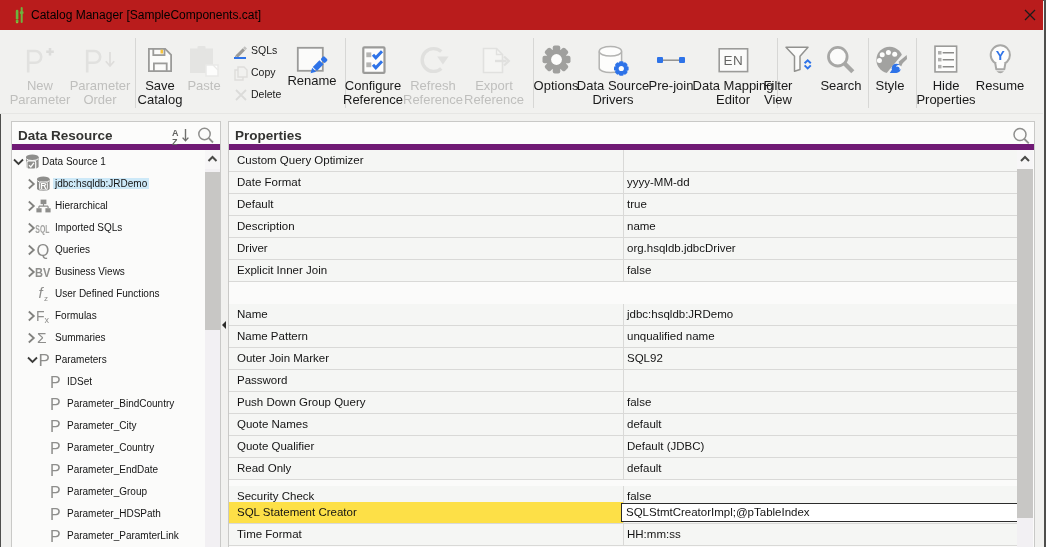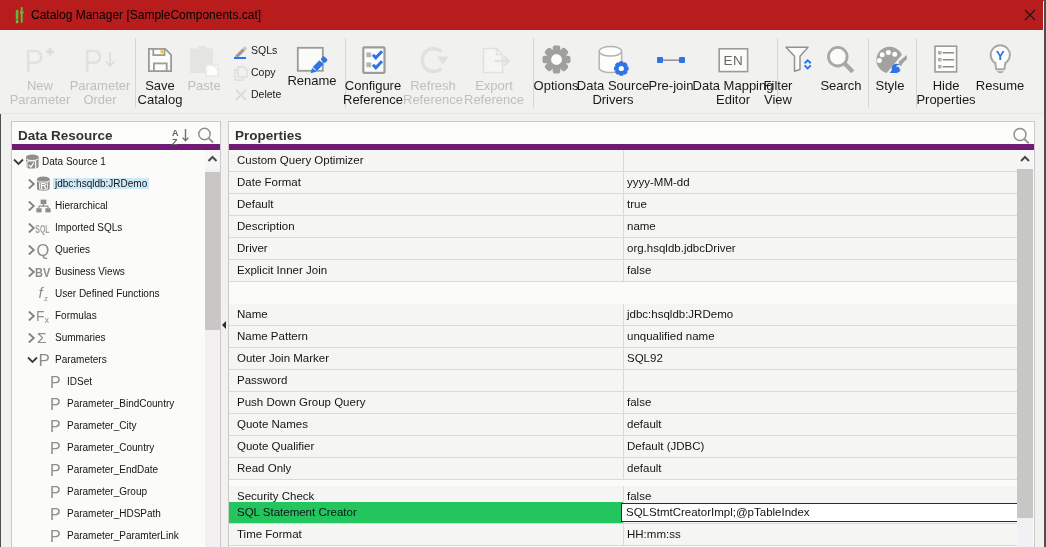--- a/index.html
+++ b/index.html
@@ -443,21 +443,21 @@
       </div>
     <div class="prow" style="top:308px">
         <div class="pl">Read Only</div>
         <div class="pv">default</div>
       </div>
     <div class="prow" style="top:336px">
         <div class="pl">Security Check</div>
         <div class="pv">false</div>
       </div>
     <div class="prow" style="top:352px">
-        <div class="pl" style="background:#22c55e">SQL Statement Creator</div>
+        <div class="pl" style="background:#fde047">SQL Statement Creator</div>
         <div class="pv"></div>
       <div style="position:absolute;left:392px;top:1px;width:397px;height:19px;background:#fff;border:1px solid #2c2c2c;line-height:17px;padding-left:4px;white-space:nowrap">SQLStmtCreatorImpl;@pTableIndex</div>
     </div>
     <div class="prow" style="top:374px">
         <div class="pl">Time Format</div>
         <div class="pv">HH:mm:ss</div>
       </div>
   </div>
   <div id="rscroll">
     <div class="sbtn"><svg width="16" height="19" viewBox="0 0 16 19">

